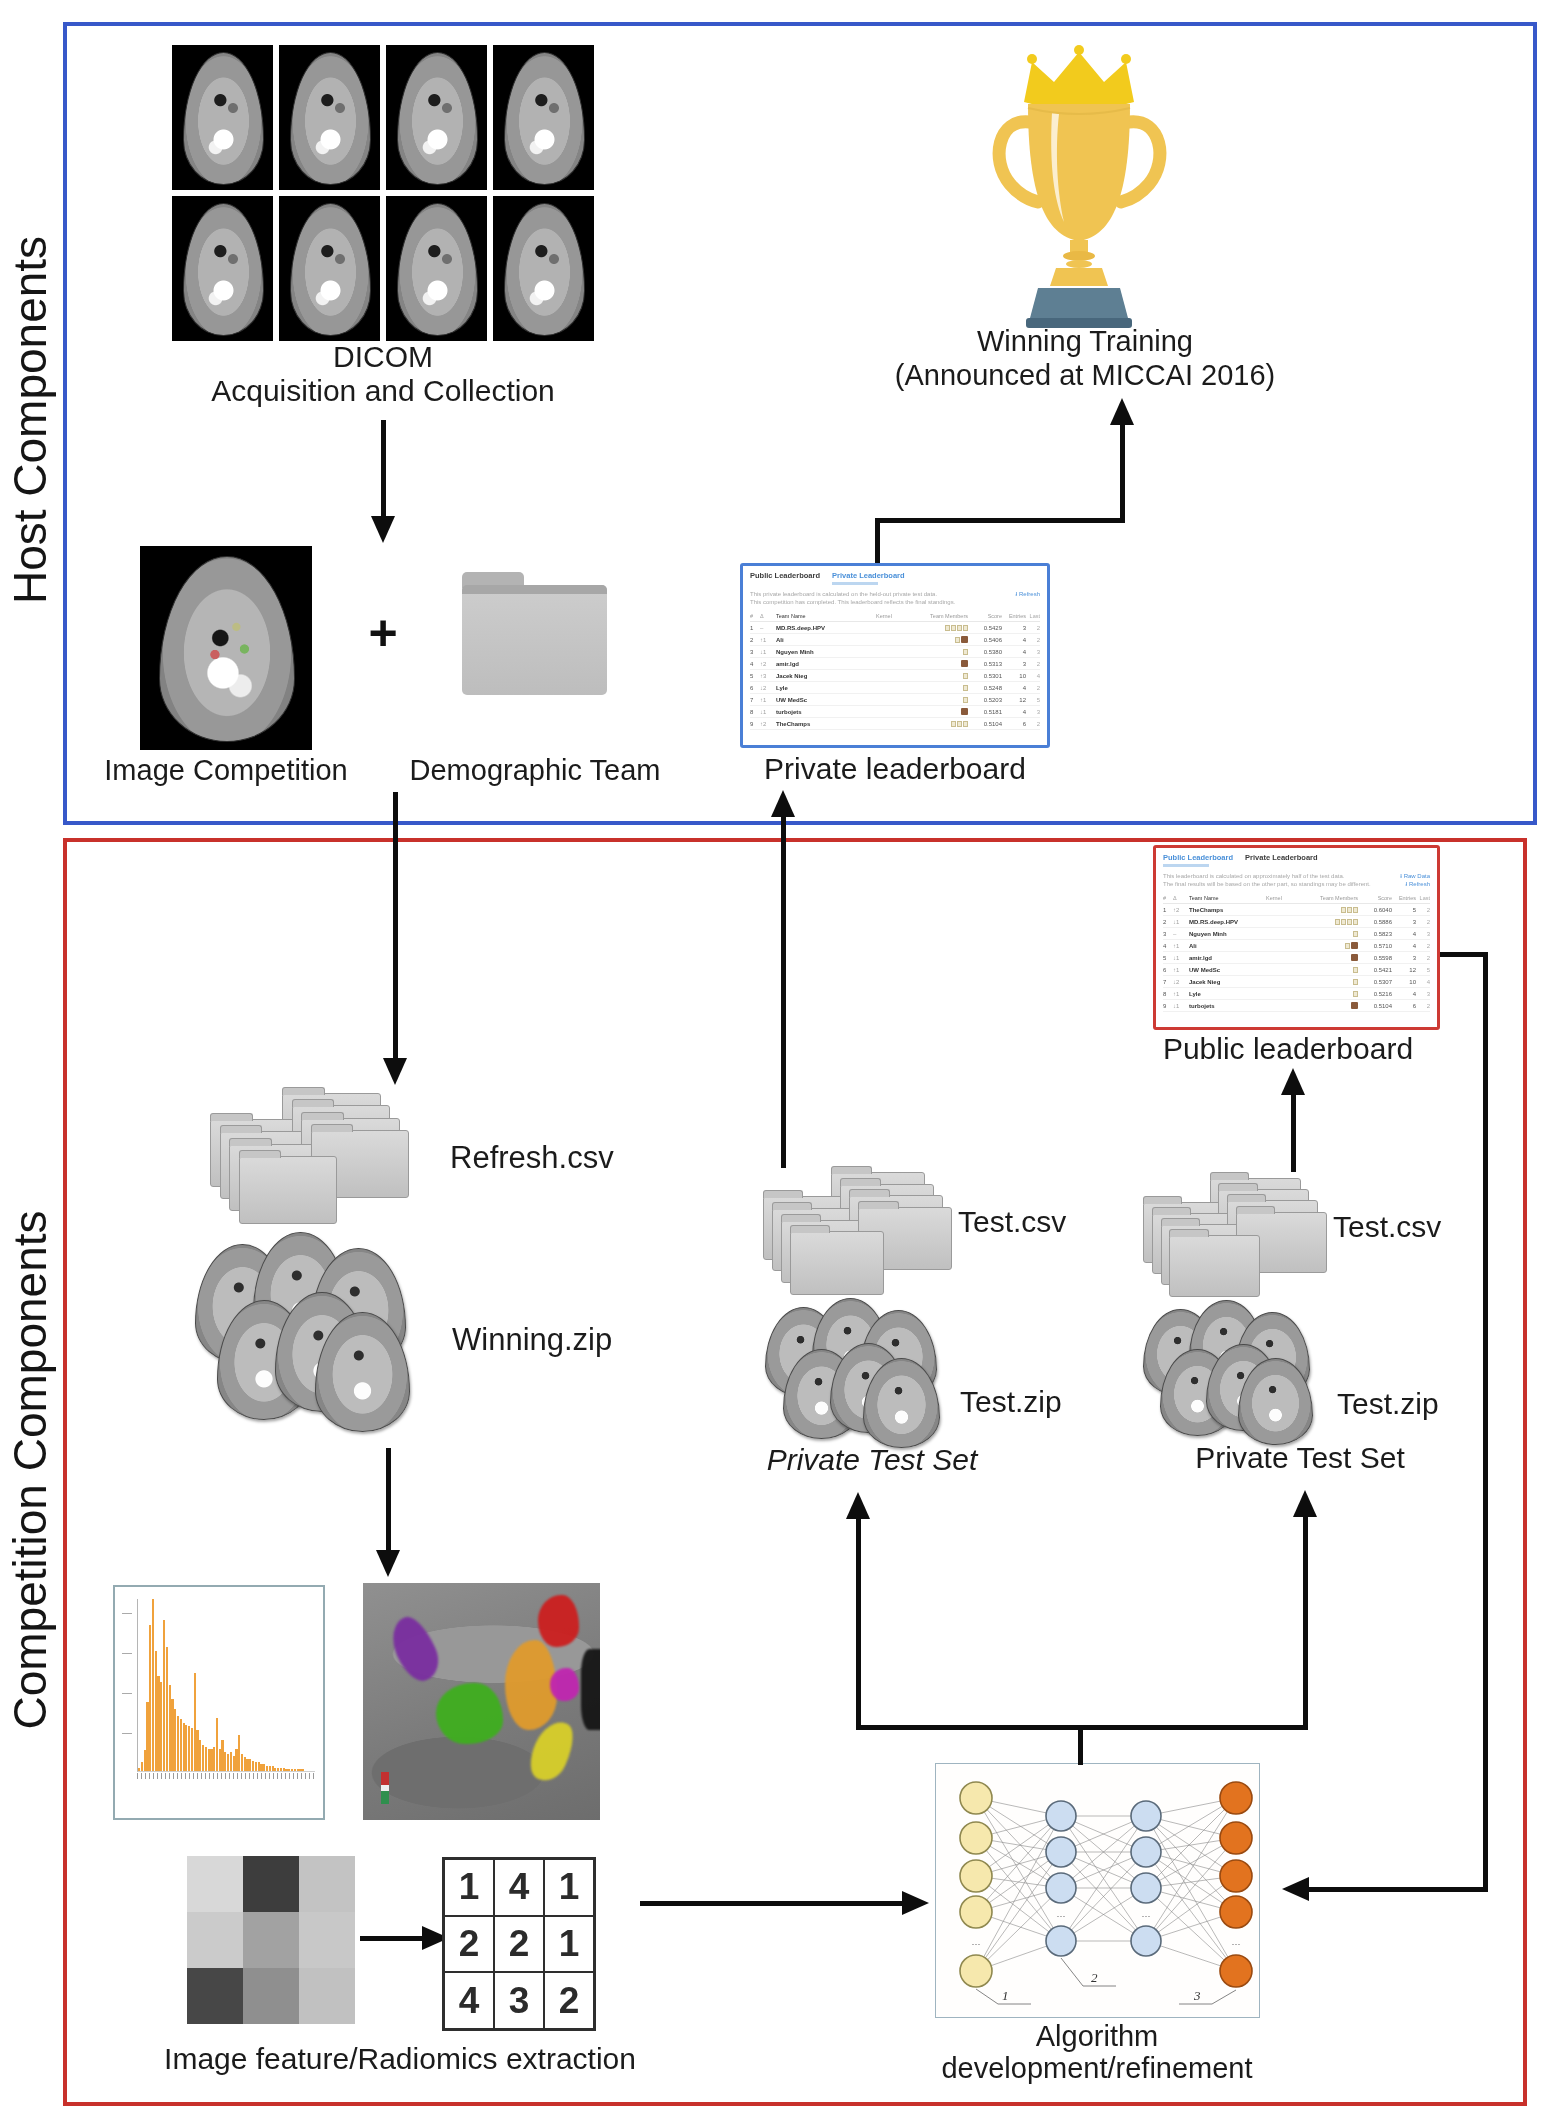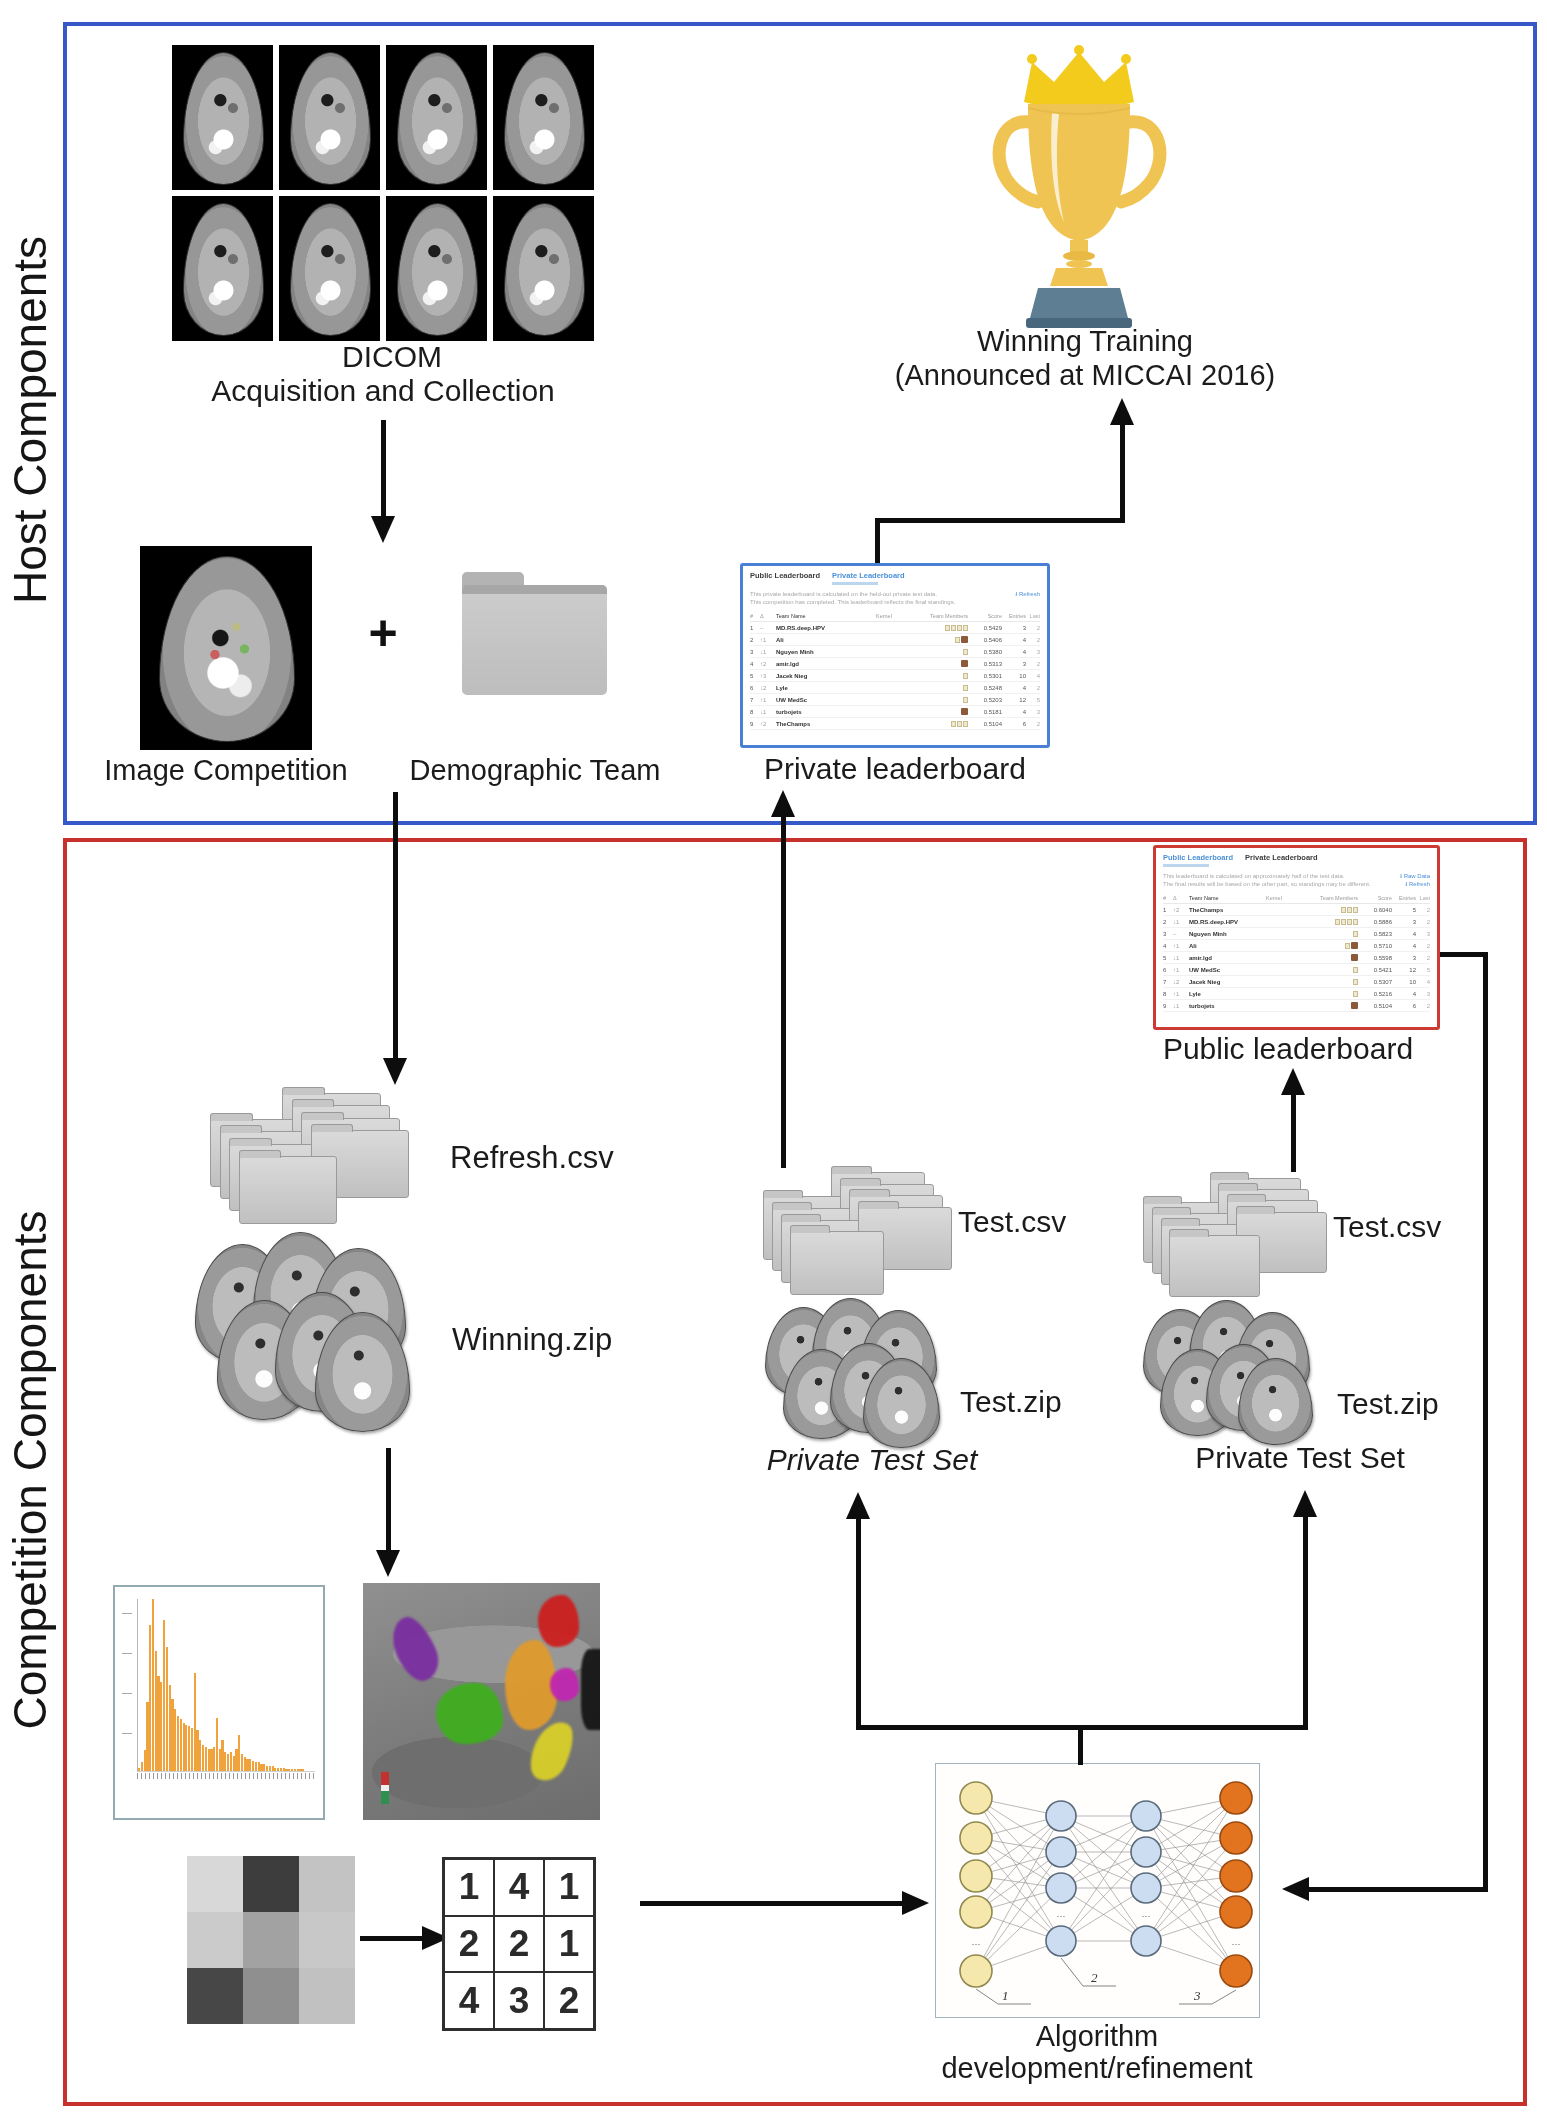--- a/index.html
+++ b/index.html
@@ -160,21 +160,21 @@
       <div class="ct-tile">
         <div class="cthead"></div>
       </div>
       <div class="ct-tile">
         <div class="cthead"></div>
       </div>
       <div class="ct-tile">
         <div class="cthead"></div>
       </div>
     </div>
-  <div class="cap" style="left:392px;top:340px;text-align:right;">DICOM</div>
+  <div class="cap" style="left:383px;top:340px;text-align:right;">DICOM</div>
   <div class="cap" style="left:383px;top:374px;">Acquisition and Collection</div>
 
   <div class="ln" style="left:381px;top:420px;width:5px;height:96px;"></div>
   <div class="ah down" style="left:371px;top:516px;"></div>
 
   <div id="seg-image">
     <div class="cthead"></div>
   </div>
   <div class="cap" style="left:226px;top:754px;font-size:29px;">Image Competition</div>
 
@@ -482,20 +482,21 @@
       <div>1</div>
       <div>4</div>
       <div>1</div>
       <div>2</div>
       <div>2</div>
       <div>1</div>
       <div>4</div>
       <div>3</div>
       <div>2</div>
     </div>
+  <div class="cap" style="left:400px;top:2042px;">Image feature/Radiomics extraction</div>
 
   <div class="ln" style="left:640px;top:1901px;width:262px;height:5px;"></div>
   <div class="ah right" style="left:902px;top:1891px;"></div>
 
   <div id="netbox">
     <svg id="netsvg" width="323" height="253" viewBox="0 0 323 253">
         <line x1="40" y1="34" x2="125" y2="52" stroke="#8a8a8a" stroke-width="0.7" opacity="0.85"></line>
         <line x1="40" y1="34" x2="125" y2="88" stroke="#8a8a8a" stroke-width="0.7" opacity="0.85"></line>
         <line x1="40" y1="34" x2="125" y2="124" stroke="#8a8a8a" stroke-width="0.7" opacity="0.85"></line>
         <line x1="40" y1="34" x2="125" y2="177" stroke="#8a8a8a" stroke-width="0.7" opacity="0.85"></line>

